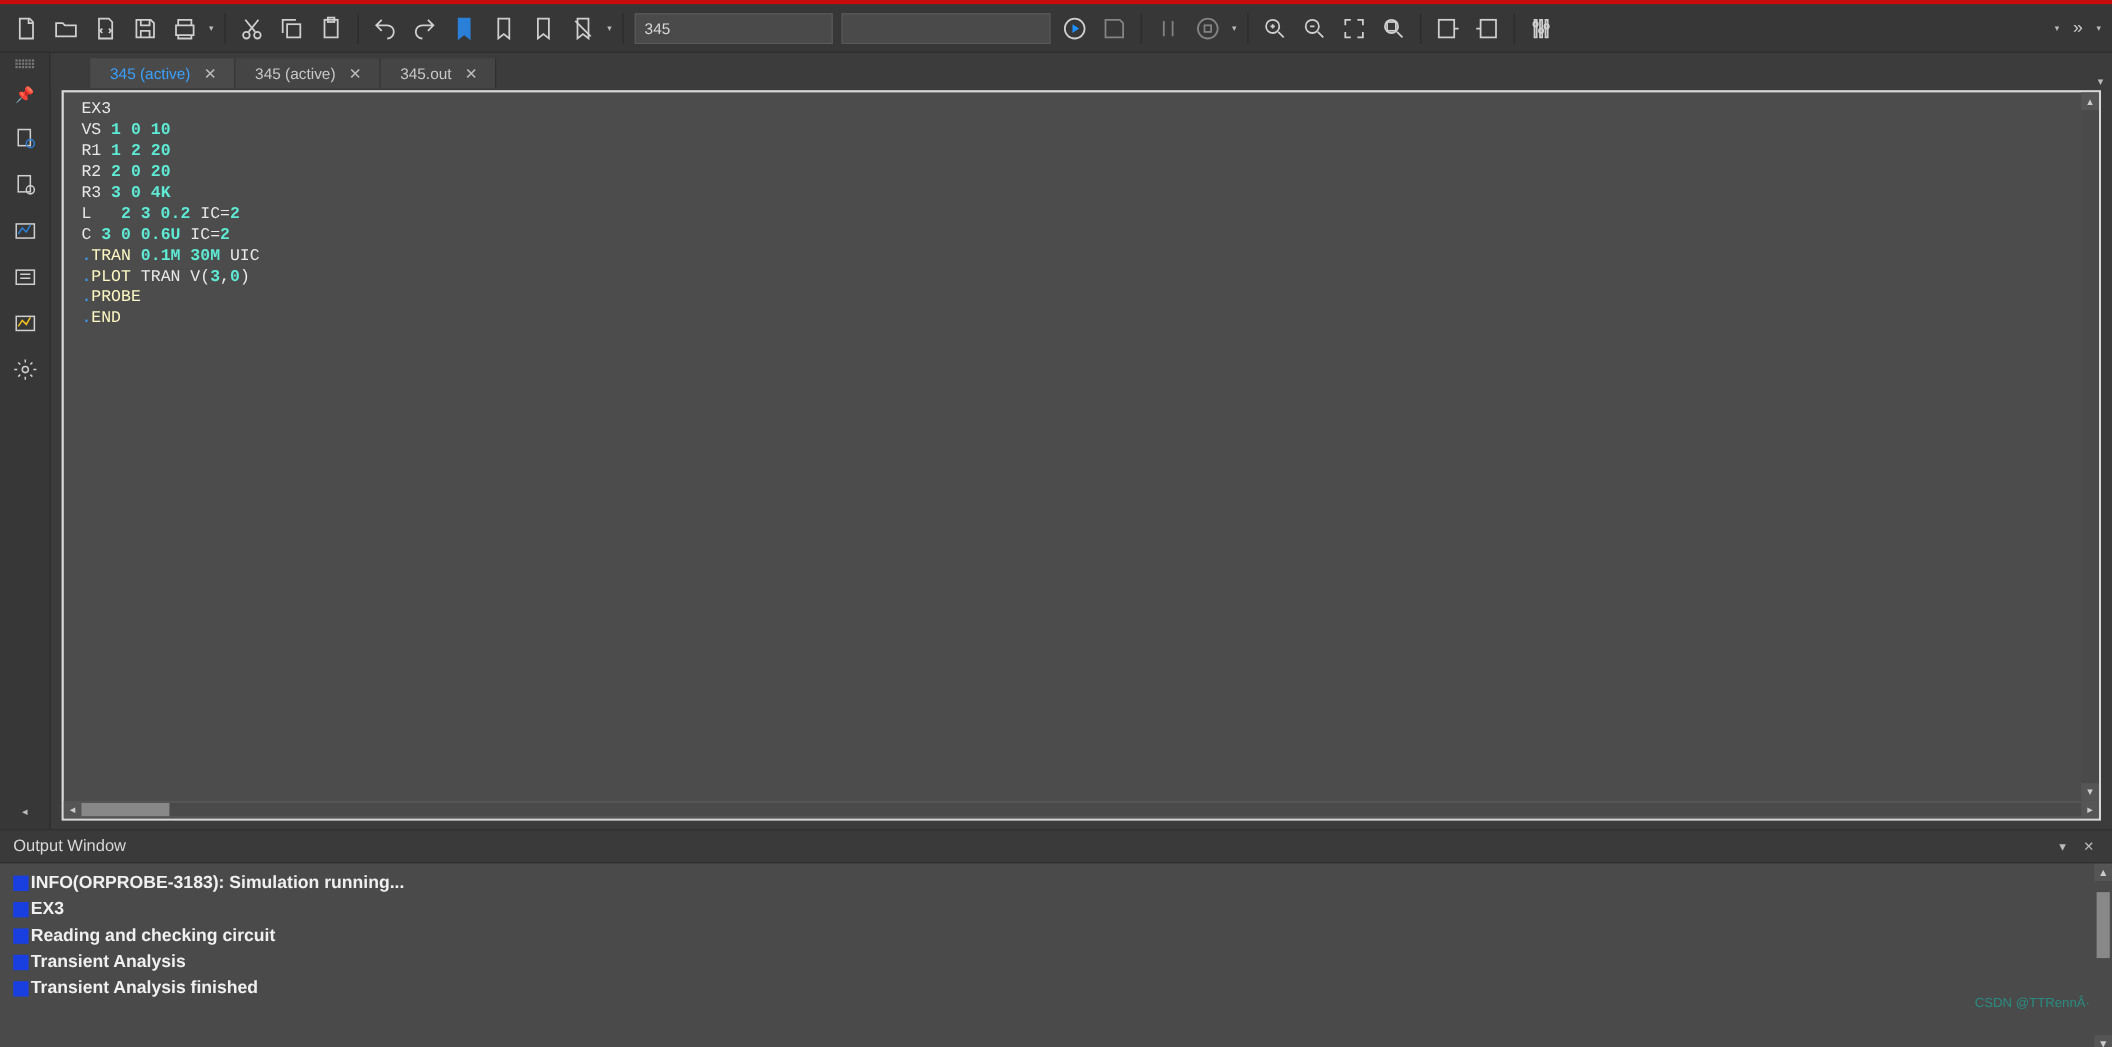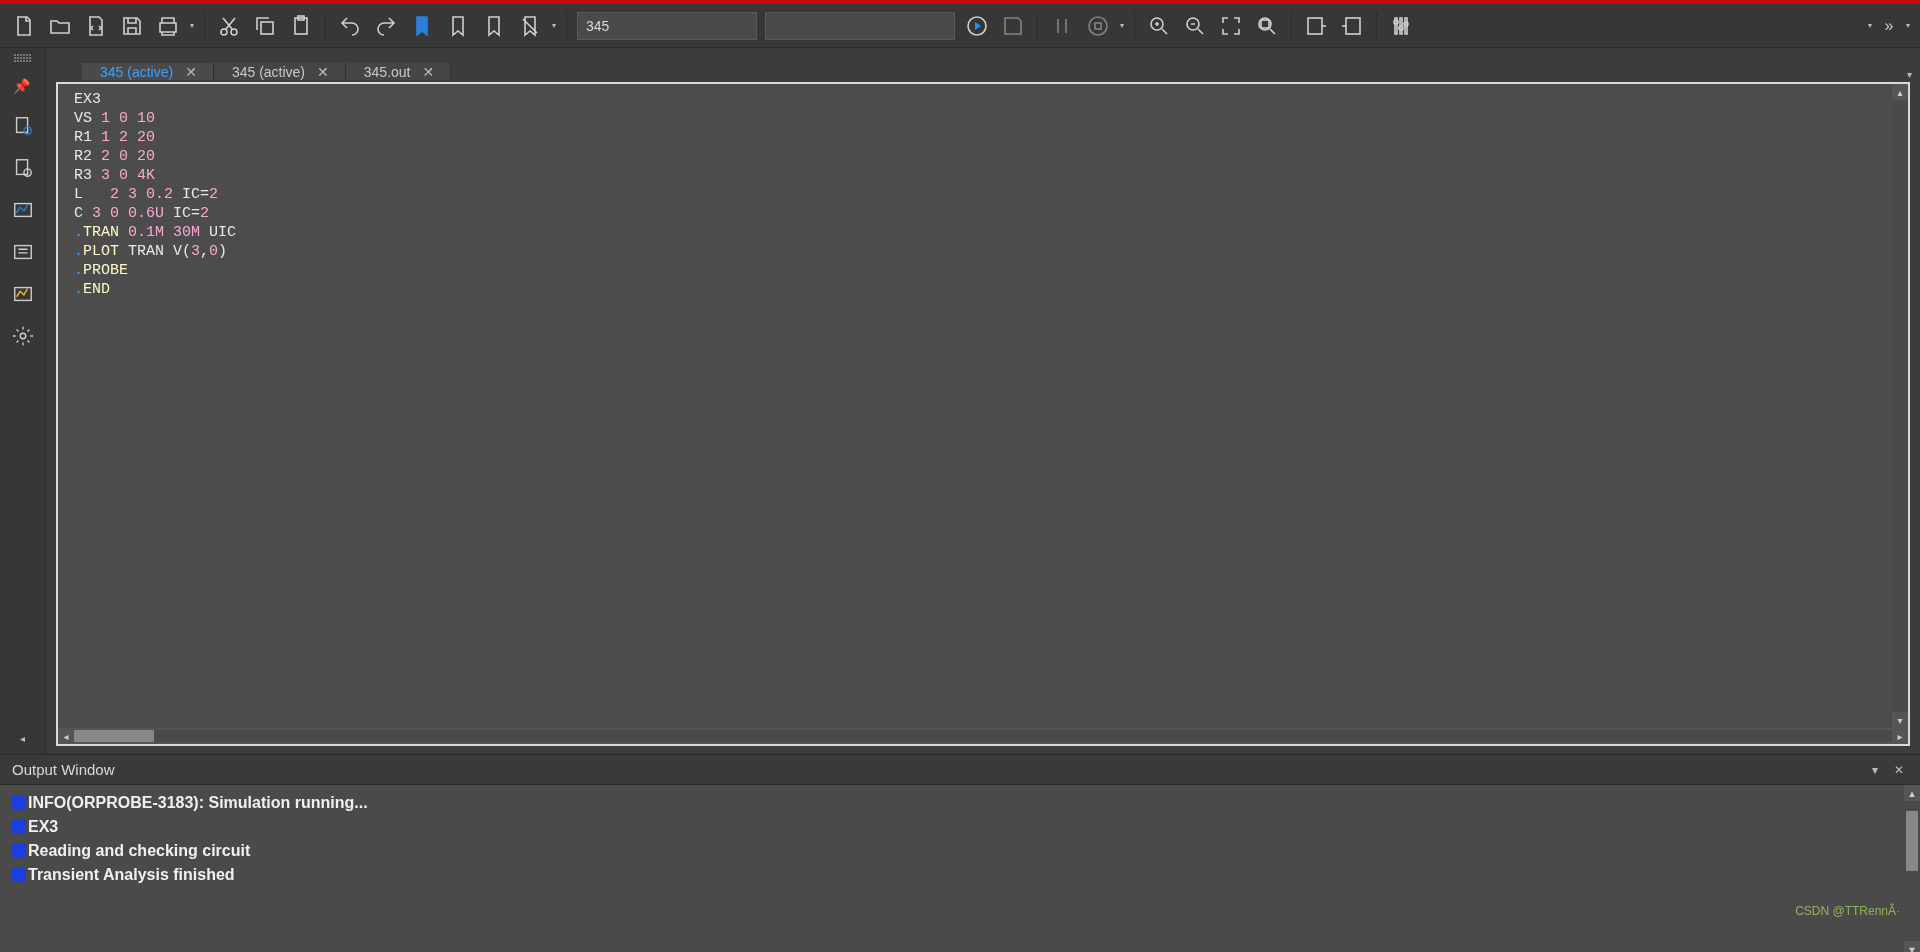--- a/index.html
+++ b/index.html
@@ -19,28 +19,28 @@
 .body-row { display: flex; height: 706px; }
 .leftbar { width: 46px; background: #373737; border-right: 1px solid #2a2a2a; display: flex; flex-direction: column; align-items: center; padding-top: 6px; gap: 10px; }
 .leftbar .lbtn { width: 32px; height: 32px; display: flex; align-items: center; justify-content: center; cursor: pointer; }
 .leftbar .lbtn svg { width: 22px; height: 22px; stroke: #cfcfcf; fill: none; stroke-width: 1.5; }
 .pin { color: #777; font-size: 14px; margin-bottom: 6px; }
 .dotgrid { width: 18px; height: 10px; display: grid; grid-template-columns: repeat(6, 2px); grid-template-rows: repeat(3, 2px); gap: 1px; margin-bottom: 4px; }
 .dotgrid span { background: #777; }
 
 .main { flex: 1; display: flex; flex-direction: column; }
 .tabs { height: 32px; background: #3c3c3c; display: flex; align-items: flex-end; padding-left: 36px; }
-.tab { height: 17px; padding: 0 14px 0 18px; display: flex; align-items: center; gap: 10px; font-size: 14px; color: #c8c8c8; background: #454545; border-right: 1px solid #2f2f2f; cursor: pointer; }
+.tab { height: 27px; padding: 0 14px 0 18px; display: flex; align-items: center; gap: 10px; font-size: 14px; color: #c8c8c8; background: #454545; border-right: 1px solid #2f2f2f; cursor: pointer; }
 .tab.active { color: #3aa0ff; background: #4a4a4a; }
 .tab .close { color: #bbb; font-size: 14px; cursor: pointer; padding: 0 2px; }
 .tabs-overflow { margin-left: auto; padding: 0 8px; color: #bbb; cursor: pointer; font-size: 10px; }
 
 .editor-wrap { flex: 1; margin: 2px 10px 8px 10px; border: 2px solid #d8d8d8; background: #4c4c4c; position: relative; display: flex; flex-direction: column; }
 .editor { flex: 1; padding: 6px 16px; font-family: "Courier New", monospace; font-size: 15px; line-height: 19px; white-space: pre; color: #e8e8e8; overflow: hidden; }
-.tok-num { color: #f9a8d4; }
+.tok-num { color: #5eead4; font-weight: bold; }
 .tok-dot { color: #3aa0ff; }
 .tok-cmd { color: #fef9c3; }
 .hscroll { height: 16px; background: #555; display: flex; align-items: center; }
 .hscroll .arrow { width: 16px; height: 16px; display: flex; align-items: center; justify-content: center; color: #ccc; font-size: 10px; cursor: pointer; }
 .hscroll .track { flex: 1; height: 12px; background: #4a4a4a; position: relative; }
 .hscroll .thumb { position: absolute; left: 0; top: 0; width: 80px; height: 12px; background: #888; }
 .vscroll { position: absolute; right: 0; top: 0; bottom: 16px; width: 16px; background: #555; display: flex; flex-direction: column; }
 .vscroll .arrow { width: 16px; height: 16px; display: flex; align-items: center; justify-content: center; color: #ccc; font-size: 10px; cursor: pointer; }
 .vscroll .track { flex: 1; background: #4a4a4a; }
 
@@ -48,21 +48,21 @@
 .output-title { height: 30px; background: #3a3a3a; display: flex; align-items: center; padding: 0 12px; color: #d8d8d8; font-size: 15px; border-bottom: 1px solid #2a2a2a; }
 .output-title .ctrls { margin-left: auto; display: flex; gap: 6px; }
 .output-title .ctrls span { width: 18px; text-align: center; cursor: pointer; color: #bbb; font-size: 12px; }
 .output-body { height: 172px; background: #4a4a4a; padding: 6px 12px; font-family: "Segoe UI", sans-serif; font-size: 16px; font-weight: 600; color: #f0f0f0; position: relative; overflow: hidden; }
 .outline { display: flex; align-items: center; gap: 2px; height: 24px; }
 .outline .sq { width: 14px; height: 14px; background: #1a3fe0; display: inline-block; }
 .output-vscroll { position: absolute; right: 0; top: 0; bottom: 0; width: 16px; background: #555; display: flex; flex-direction: column; }
 .output-vscroll .arrow { width: 16px; height: 16px; display: flex; align-items: center; justify-content: center; color: #ccc; font-size: 10px; cursor: pointer; }
 .output-vscroll .track { flex: 1; background: #4a4a4a; position: relative; }
 .output-vscroll .thumb { position: absolute; left: 2px; top: 10px; width: 12px; height: 60px; background: #888; }
-.watermark { position: absolute; right: 20px; bottom: 34px; color: #bef264; font-size: 12px; opacity: .6; pointer-events: none; }
+.watermark { position: absolute; right: 20px; bottom: 34px; color: #14b8a6; font-size: 12px; opacity: .6; pointer-events: none; }
 </style>
 </head>
 <body>
 
 <div class="topbar-red"></div>
 
 <div class="toolbar">
   <div class="tbtn">
       <svg viewBox="0 0 24 24">
         <path d="M6 3h9l3 3v15H6z"></path>
@@ -342,20 +342,24 @@
       <div class="outline">
         <span class="sq"></span>
         <span>EX3</span>
       </div>
       <div class="outline">
         <span class="sq"></span>
         <span>Reading and checking circuit</span>
       </div>
       <div class="outline">
         <span class="sq"></span>
+        <span>Transient Analysis</span>
+      </div>
+      <div class="outline">
+        <span class="sq"></span>
         <span>Transient Analysis finished</span>
       </div>
       <div class="output-vscroll">
       <div class="arrow">▴</div>
       <div class="track">
           <div class="thumb"></div>
         </div>
       <div class="arrow">▾</div>
     </div>
   </div>

